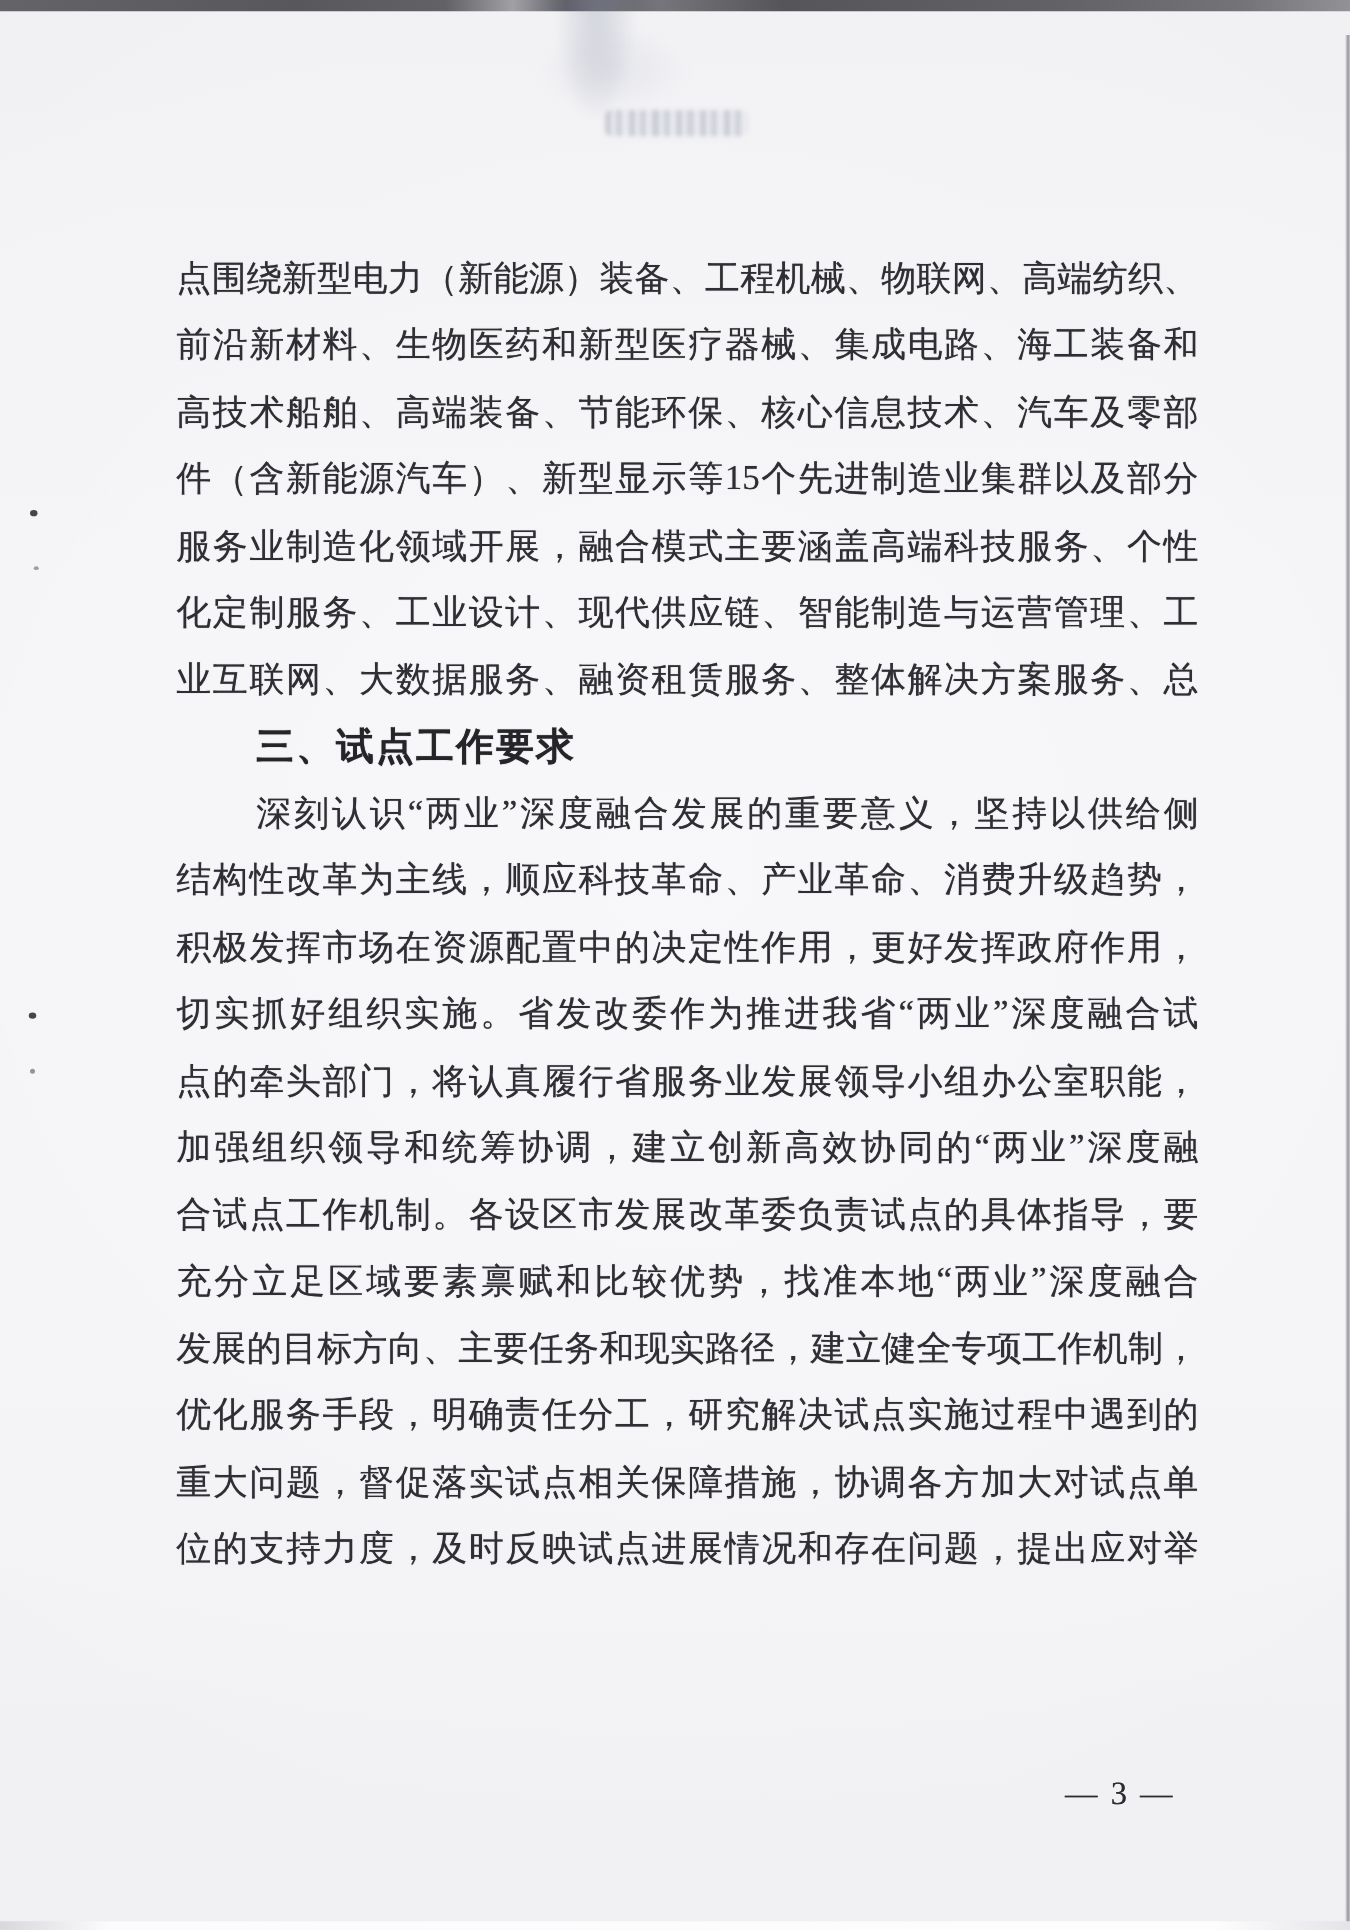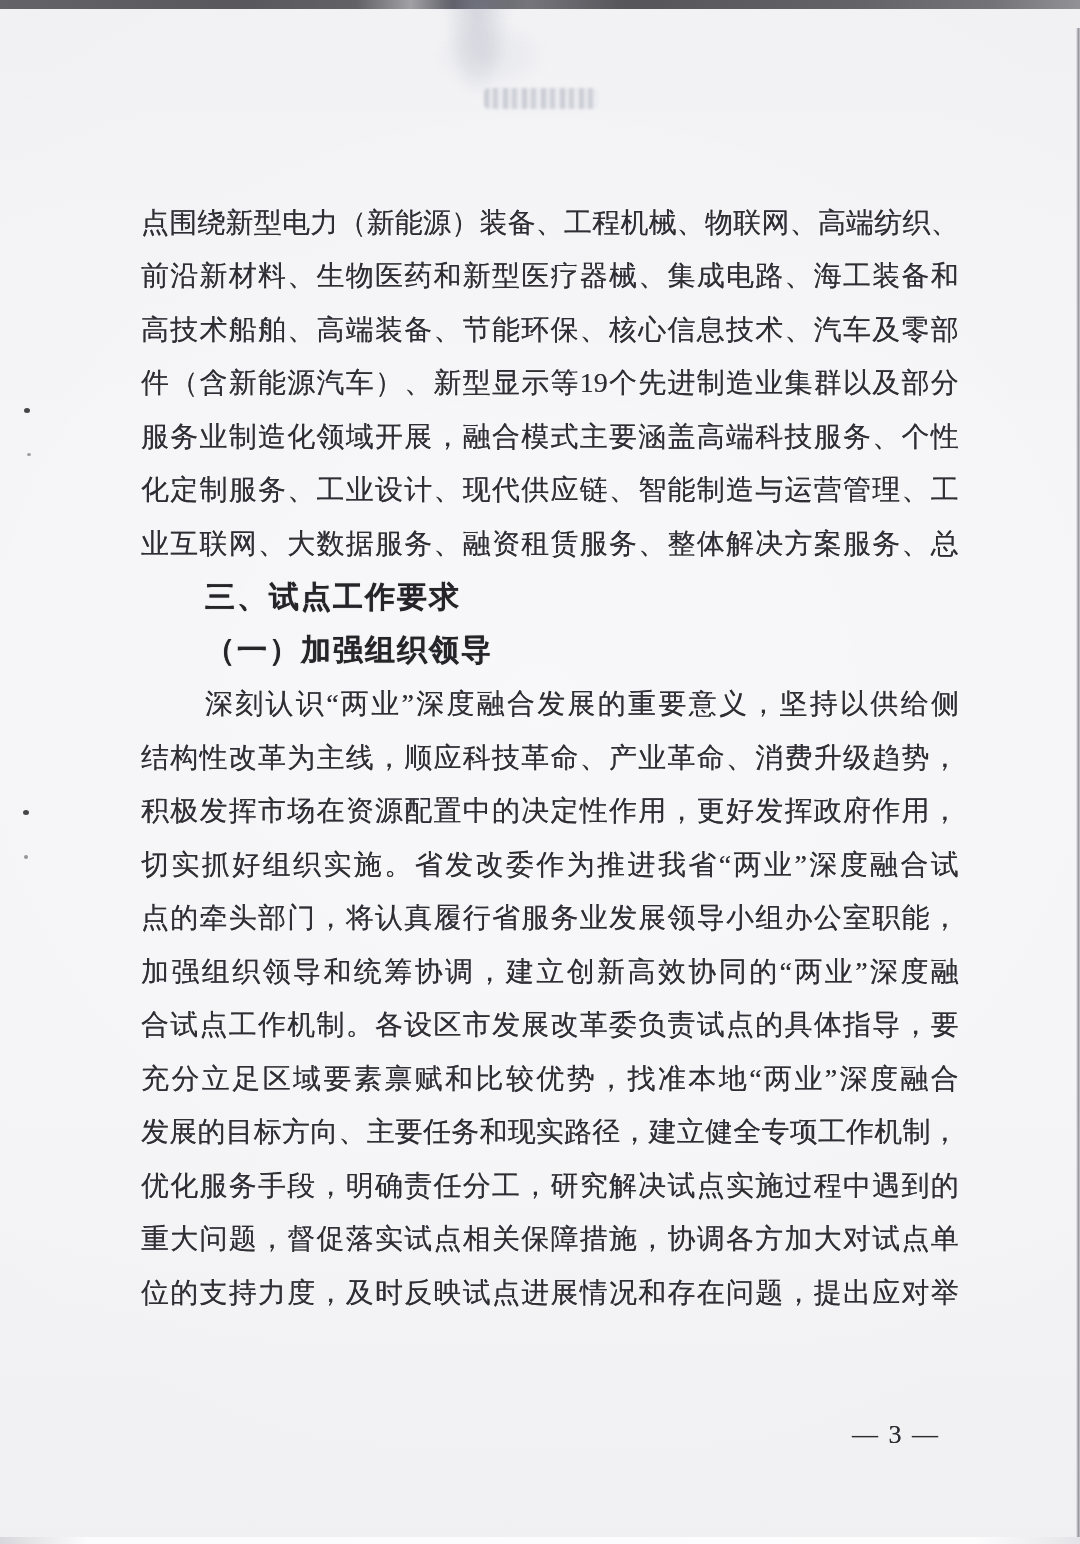--- a/index.html
+++ b/index.html
@@ -208,21 +208,21 @@
         <span>源</span>
         <span>汽</span>
         <span>车</span>
         <span>）</span>
         <span>、</span>
         <span>新</span>
         <span>型</span>
         <span>显</span>
         <span>示</span>
         <span>等</span>
-        <span>19</span>
+        <span>15</span>
         <span>个</span>
         <span>先</span>
         <span>进</span>
         <span>制</span>
         <span>造</span>
         <span>业</span>
         <span>集</span>
         <span>群</span>
         <span>以</span>
         <span>及</span>
@@ -313,21 +313,20 @@
         <span>解</span>
         <span>决</span>
         <span>方</span>
         <span>案</span>
         <span>服</span>
         <span>务</span>
         <span>、</span>
         <span>总</span>
       </div>
       <div class="line heading indent">三、试点工作要求</div>
-      <div class="line heading indent">（一）加强组织领导</div>
       <div class="line body justify indent">
         <span>深</span>
         <span>刻</span>
         <span>认</span>
         <span>识</span>
         <span>“</span>
         <span>两</span>
         <span>业</span>
         <span>”</span>
         <span>深</span>

